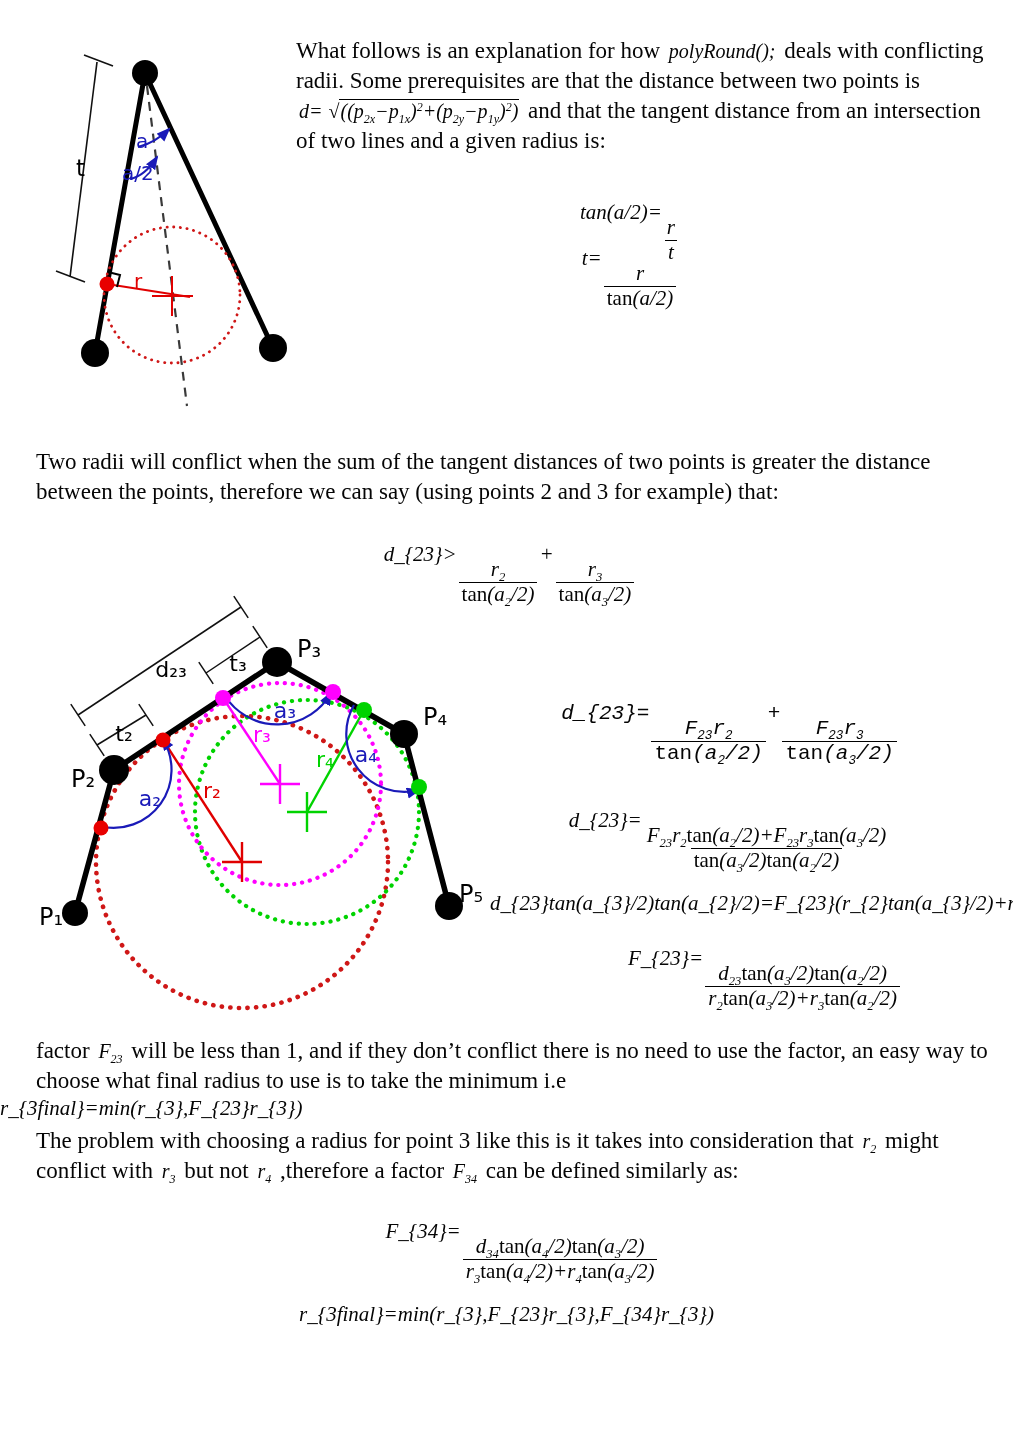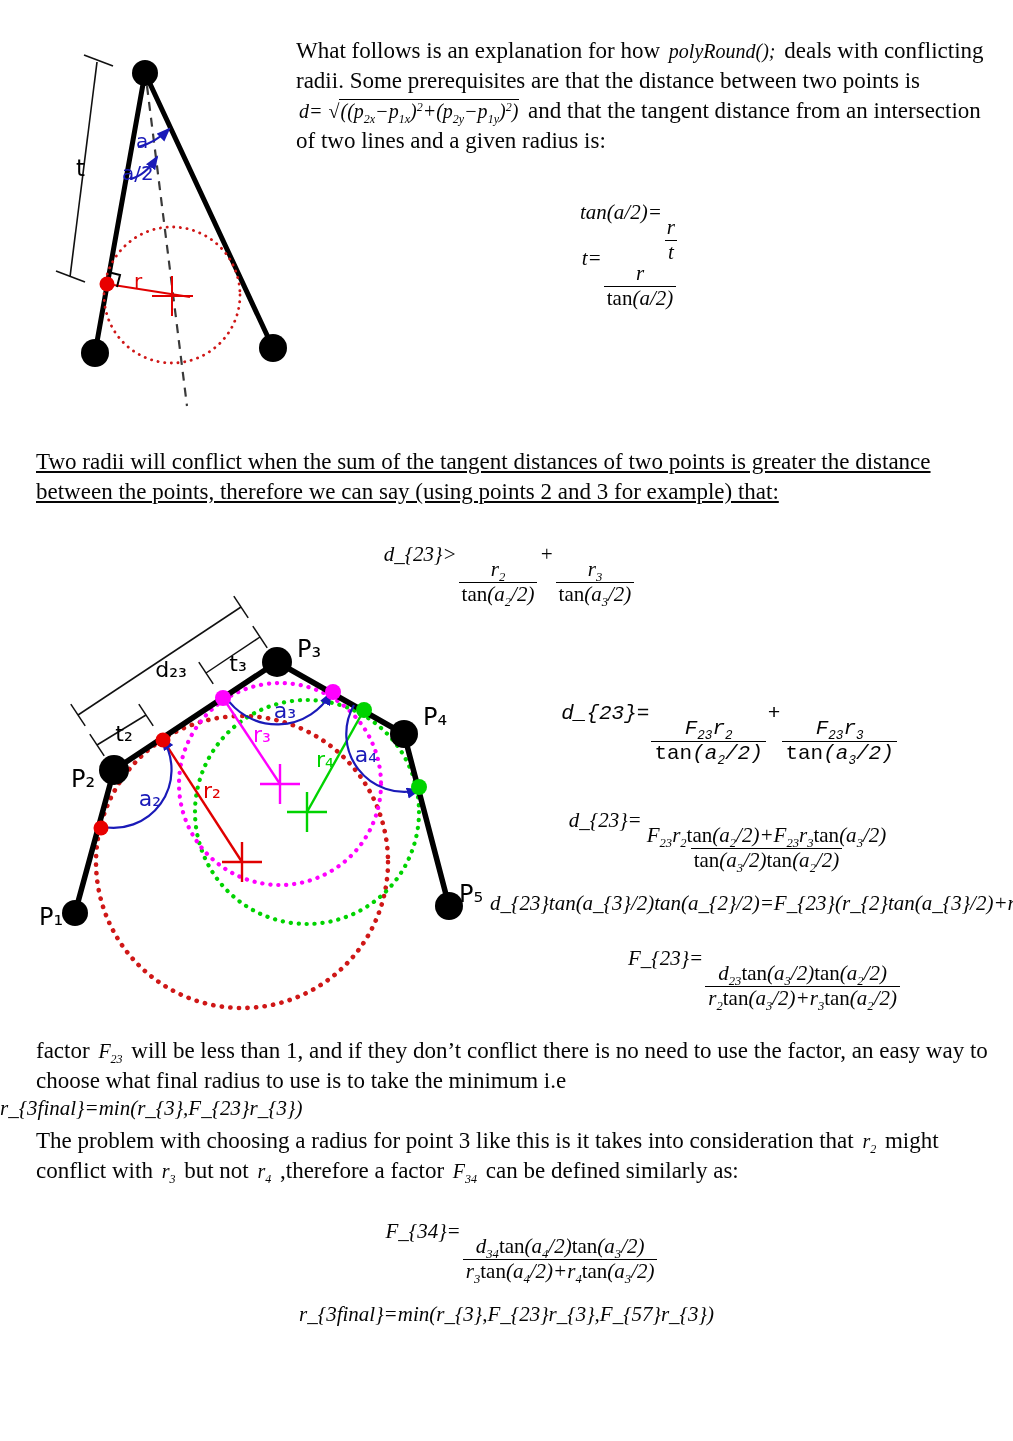--- a/index.html
+++ b/index.html
@@ -17,21 +17,21 @@
   .frac{display:inline-flex;flex-direction:column;align-items:center;vertical-align:-0.72em;
         text-align:center;line-height:1.12;margin:0 2px;}
   .fr-n{padding:0 3px;}
   .fr-d{border-top:1.4px solid #000;padding:0 3px;}
   #fig1{left:40px;top:48px;width:260px;height:372px;}
   #fig2{left:25px;top:595px;width:470px;height:440px;}
   #p1{left:296px;top:36px;width:692px;}
   #f1{left:500px;top:200px;width:260px;text-align:center;}
   #f2{left:500px;top:246px;width:260px;text-align:center;}
   #p2{left:296px;top:322px;width:700px;}
-  #p3{left:36px;top:447px;width:956px;text-decoration:underline;}
+  #p3{left:36px;top:447px;width:956px;}
   #f3{left:340px;top:542px;width:340px;text-align:center;}
   #p4{left:489px;top:595px;width:472px;}
   #f4{left:510px;top:702px;width:440px;text-align:center;font-family:Liberation Mono, monospace;}
   #f5{left:495px;top:808px;width:470px;text-align:center;}
   #f6{left:490px;top:891px;width:490px;text-align:center;}
   #f7{left:555px;top:946px;width:420px;text-align:center;}
   #p5a{left:489px;top:1006px;width:472px;}
   #p5b{left:36px;top:1036px;width:956px;}
   #f8{left:0;top:1096px;width:1013px;text-align:left;}
   #p6{left:36px;top:1126px;width:956px;}
@@ -182,15 +182,15 @@
         <span class="fr-n">d<sub>23</sub><span class="rm">tan</span>(a<sub>3</sub>/2)<span class="rm">tan</span>(a<sub>2</sub>/2)</span>
         <span class="fr-d">r<sub>2</sub><span class="rm">tan</span>(a<sub>3</sub>/2)+r<sub>3</sub><span class="rm">tan</span>(a<sub>2</sub>/2)</span>
       </span></div>
   <div id="p5b" class="abs para">factor <span class="im">F<sub>23</sub></span> will be less than 1, and if they don’t conflict there is no need to use the factor, an easy way to choose what final radius to use is to take the minimum i.e</div>
   <div id="f8" class="abs fo">r_{3final}=min(r_{3},F_{23}r_{3})</div>
   <div id="p6" class="abs para">The problem with choosing a radius for point 3 like this is it takes into consideration that <span class="im">r<sub>2</sub></span> might conflict with <span class="im">r<sub>3</sub></span> but not <span class="im">r<sub>4</sub></span> ,therefore a factor <span class="im">F<sub>34</sub></span> can be defined similarly as:</div>
   <div id="f9" class="abs fo">F_{34}=<span class="frac">
         <span class="fr-n">d<sub>34</sub><span class="rm">tan</span>(a<sub>4</sub>/2)<span class="rm">tan</span>(a<sub>3</sub>/2)</span>
         <span class="fr-d">r<sub>3</sub><span class="rm">tan</span>(a<sub>4</sub>/2)+r<sub>4</sub><span class="rm">tan</span>(a<sub>3</sub>/2)</span>
       </span></div>
-  <div id="f10" class="abs fo">r_{3final}=min(r_{3},F_{23}r_{3},F_{57}r_{3})</div>
+  <div id="f10" class="abs fo">r_{3final}=min(r_{3},F_{23}r_{3},F_{34}r_{3})</div>
 
 </div>
 
 </body></html>

